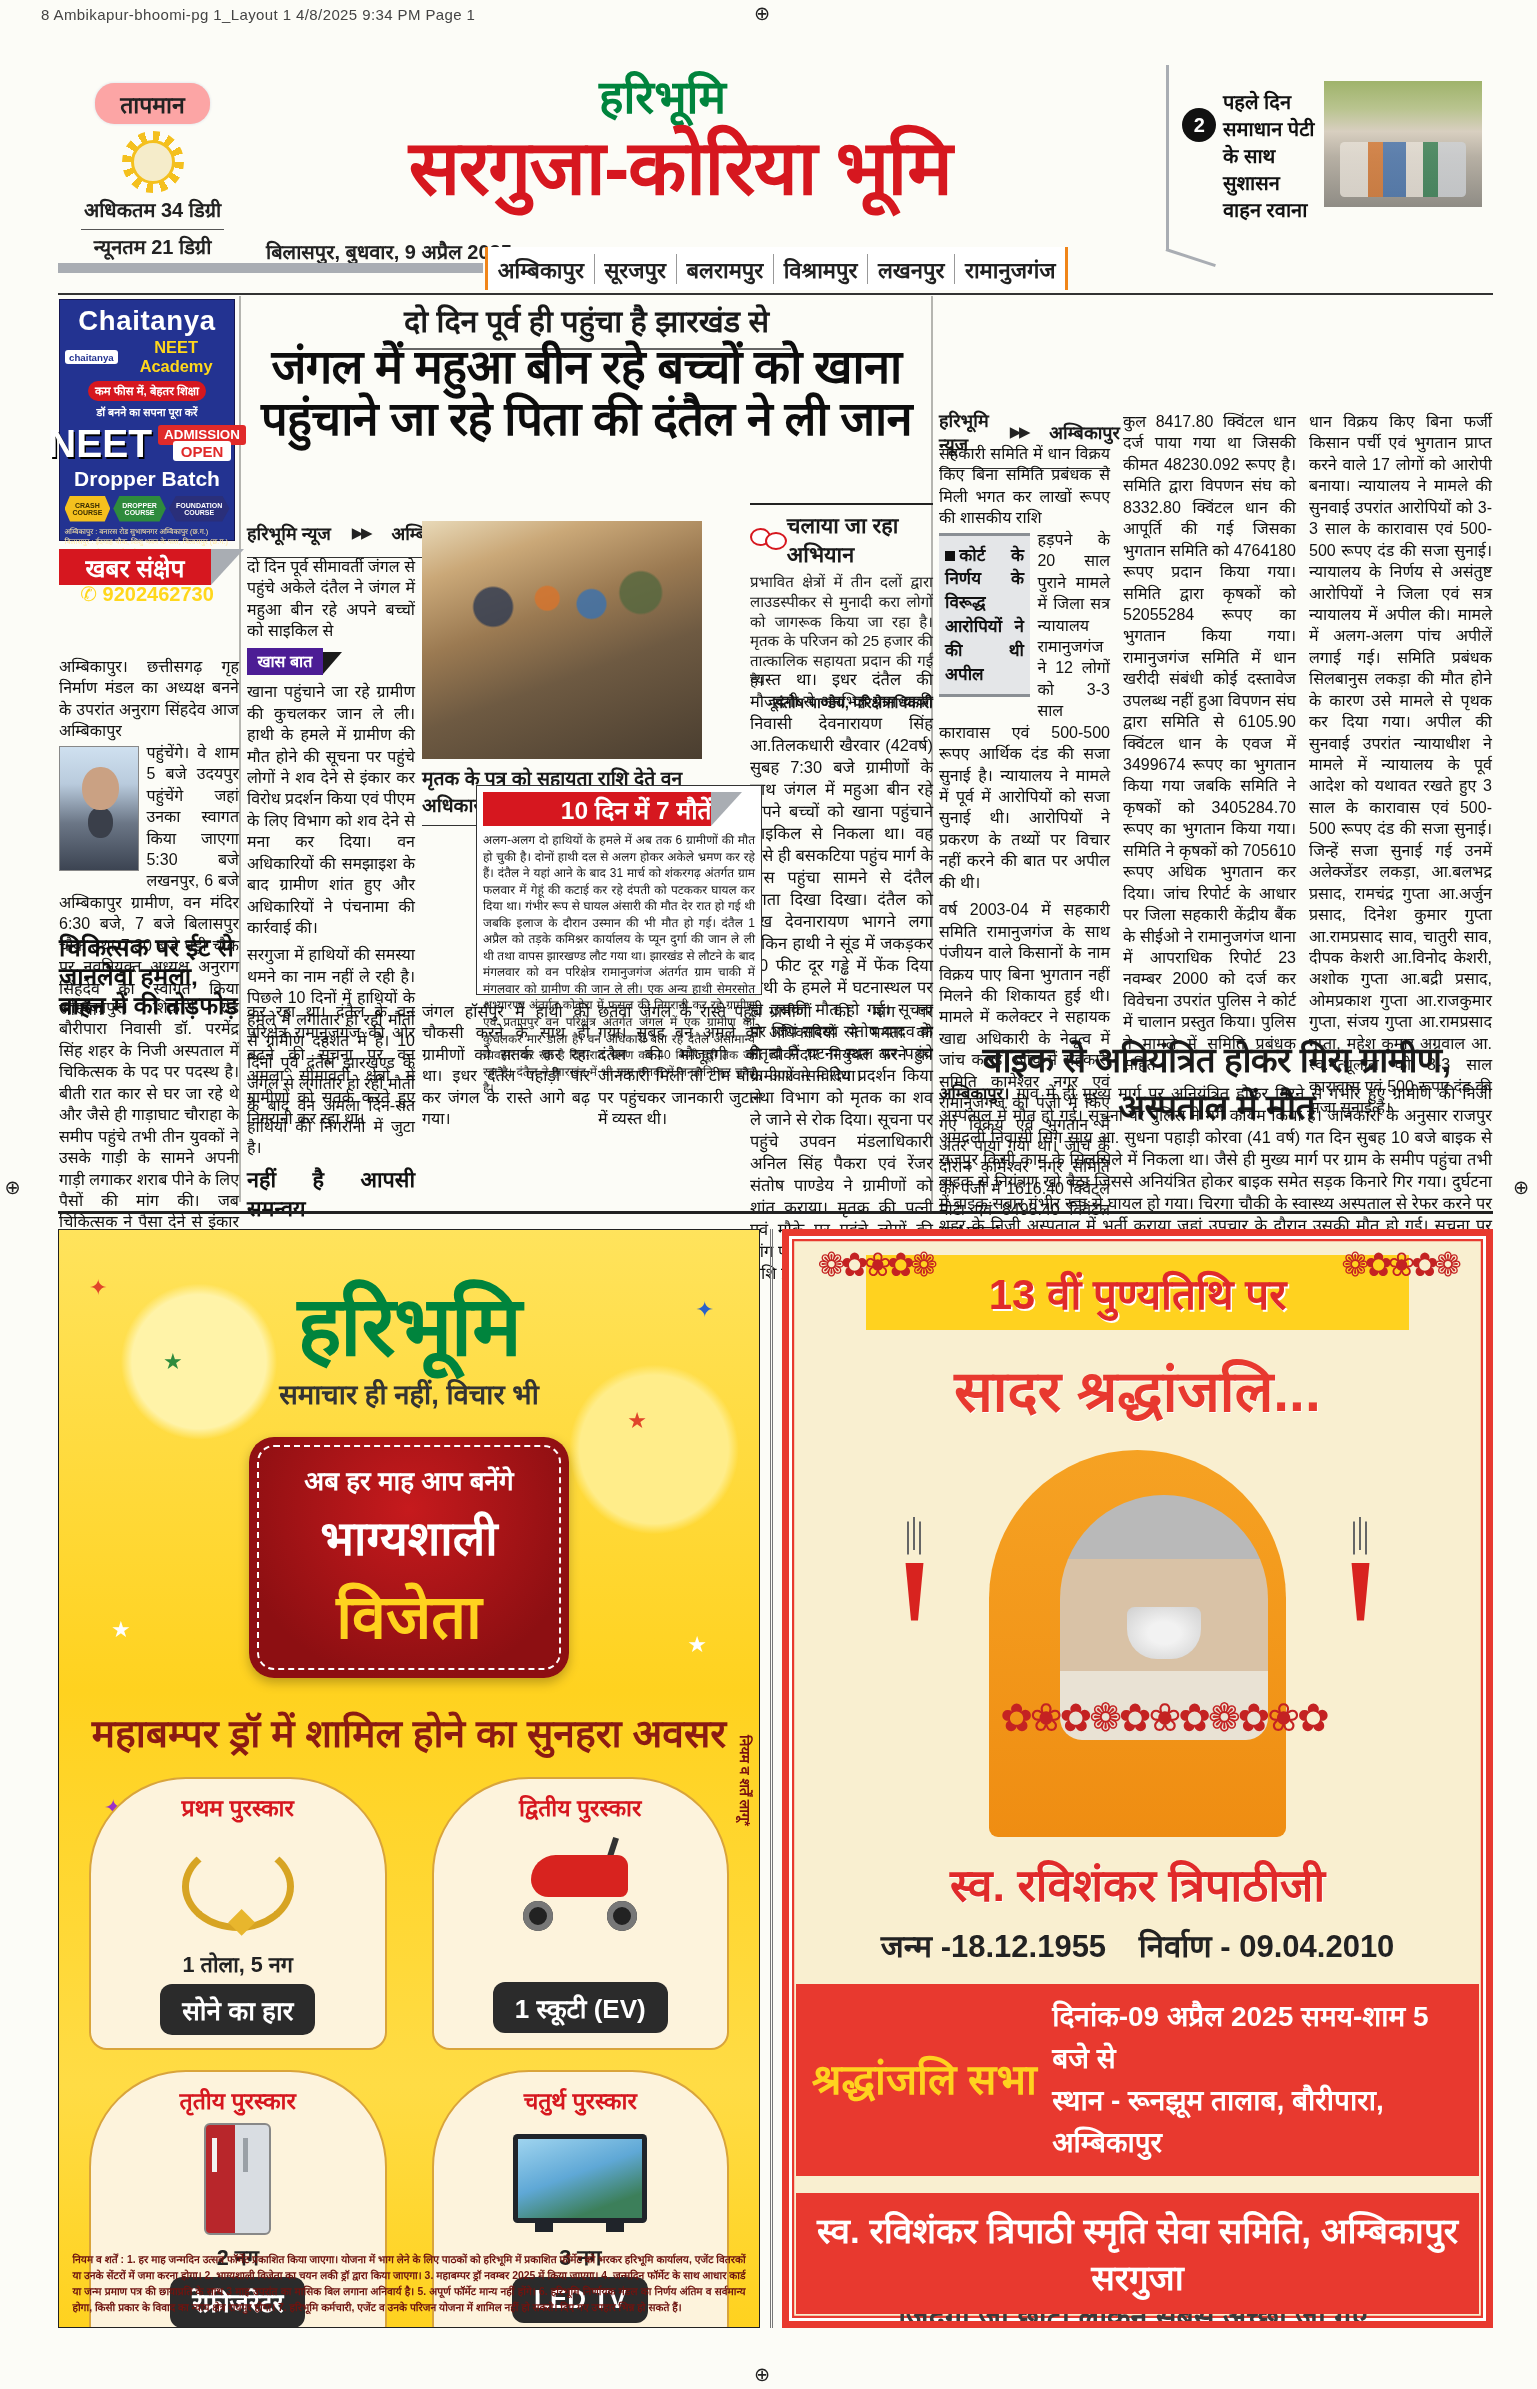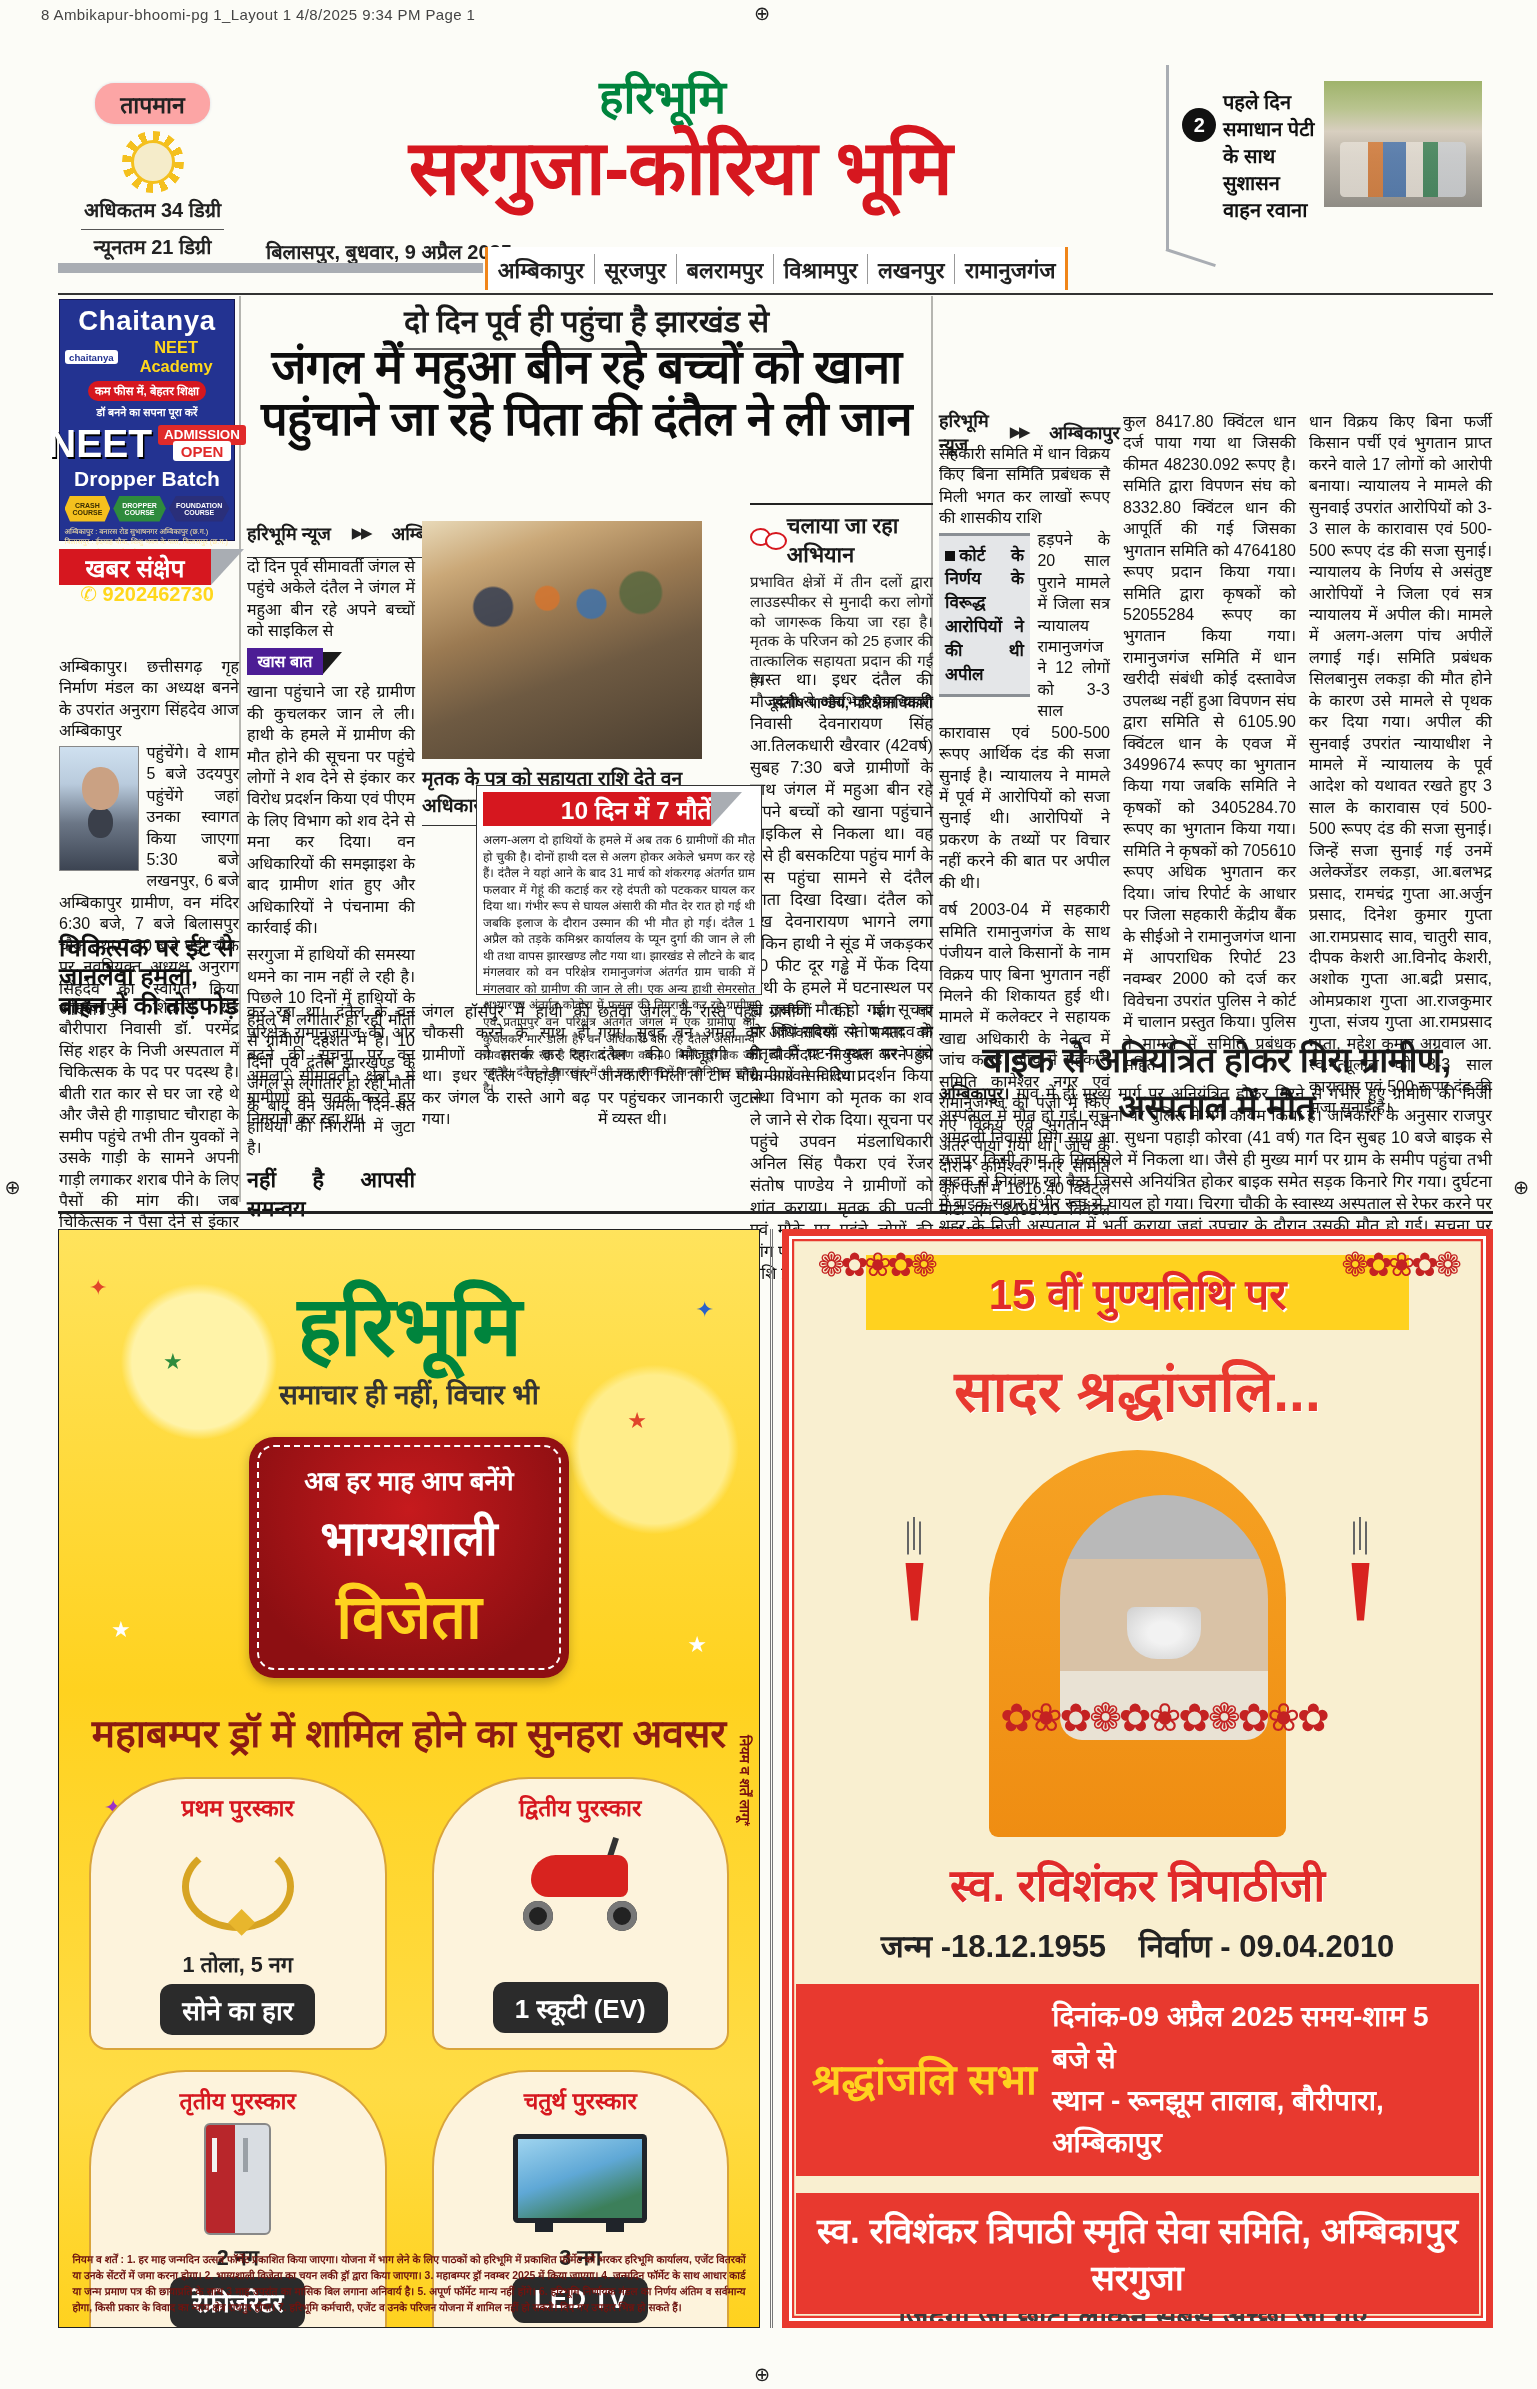--- a/index.html
+++ b/index.html
@@ -411,21 +411,21 @@
 
     <div class="rules">नियम व शर्तें : 1. हर माह जन्मदिन उत्सव फॉर्मेट प्रकाशित किया जाएगा। योजना में भाग लेने के लिए पाठकों को हरिभूमि में प्रकाशित फॉर्मेट को भरकर हरिभूमि कार्यालय, एजेंट वितरकों या उनके सेंटरों में जमा करना होगा। 2. भाग्यशाली विजेता का चयन लकी ड्रॉ द्वारा किया जाएगा। 3. महाबम्पर ड्रॉ नवम्बर 2025 में किया जाएगा। 4. जन्मदिन फॉर्मेट के साथ आधार कार्ड या जन्म प्रमाण पत्र की छायाप्रति के साथ 3 माह उपरांत का मासिक बिल लगाना अनिवार्य है। 5. अपूर्ण फॉर्मेट मान्य नहीं होंगे। 6. हरिभूमि निर्णायक मंडल का निर्णय अंतिम व सर्वमान्य होगा, किसी प्रकार के विवाद का न्याय क्षेत्र रायपुर होगा। 7. हरिभूमि कर्मचारी, एजेंट व उनके परिजन योजना में शामिल नहीं हो सकते। दिए गए उपहार भिन्न हो सकते हैं।</div>
     <div class="side-note">नियम व शर्तें लागू*</div>
   </div>
 
   <div class="abs ads-divider"></div>
 
   <div class="abs memorial">
     <div class="mem-band1">
       <span class="flowers fl-tl" style="color:#c42222;">❁✿❀✿❁</span>
-      <span class="occ">15 वीं पुण्यतिथि पर</span>
+      <span class="occ">13 वीं पुण्यतिथि पर</span>
       <span class="flowers fl-tr" style="color:#c42222;">❁✿❀✿❁</span>
     </div>
     <div class="mem-title">सादर श्रद्धांजलि...</div>
     <div class="arch-wrap">
       <div class="incense inc-l">
           <div class="stick"></div>
           <div class="cup"></div>
         </div>
       <div class="incense inc-r">
           <div class="stick"></div>

